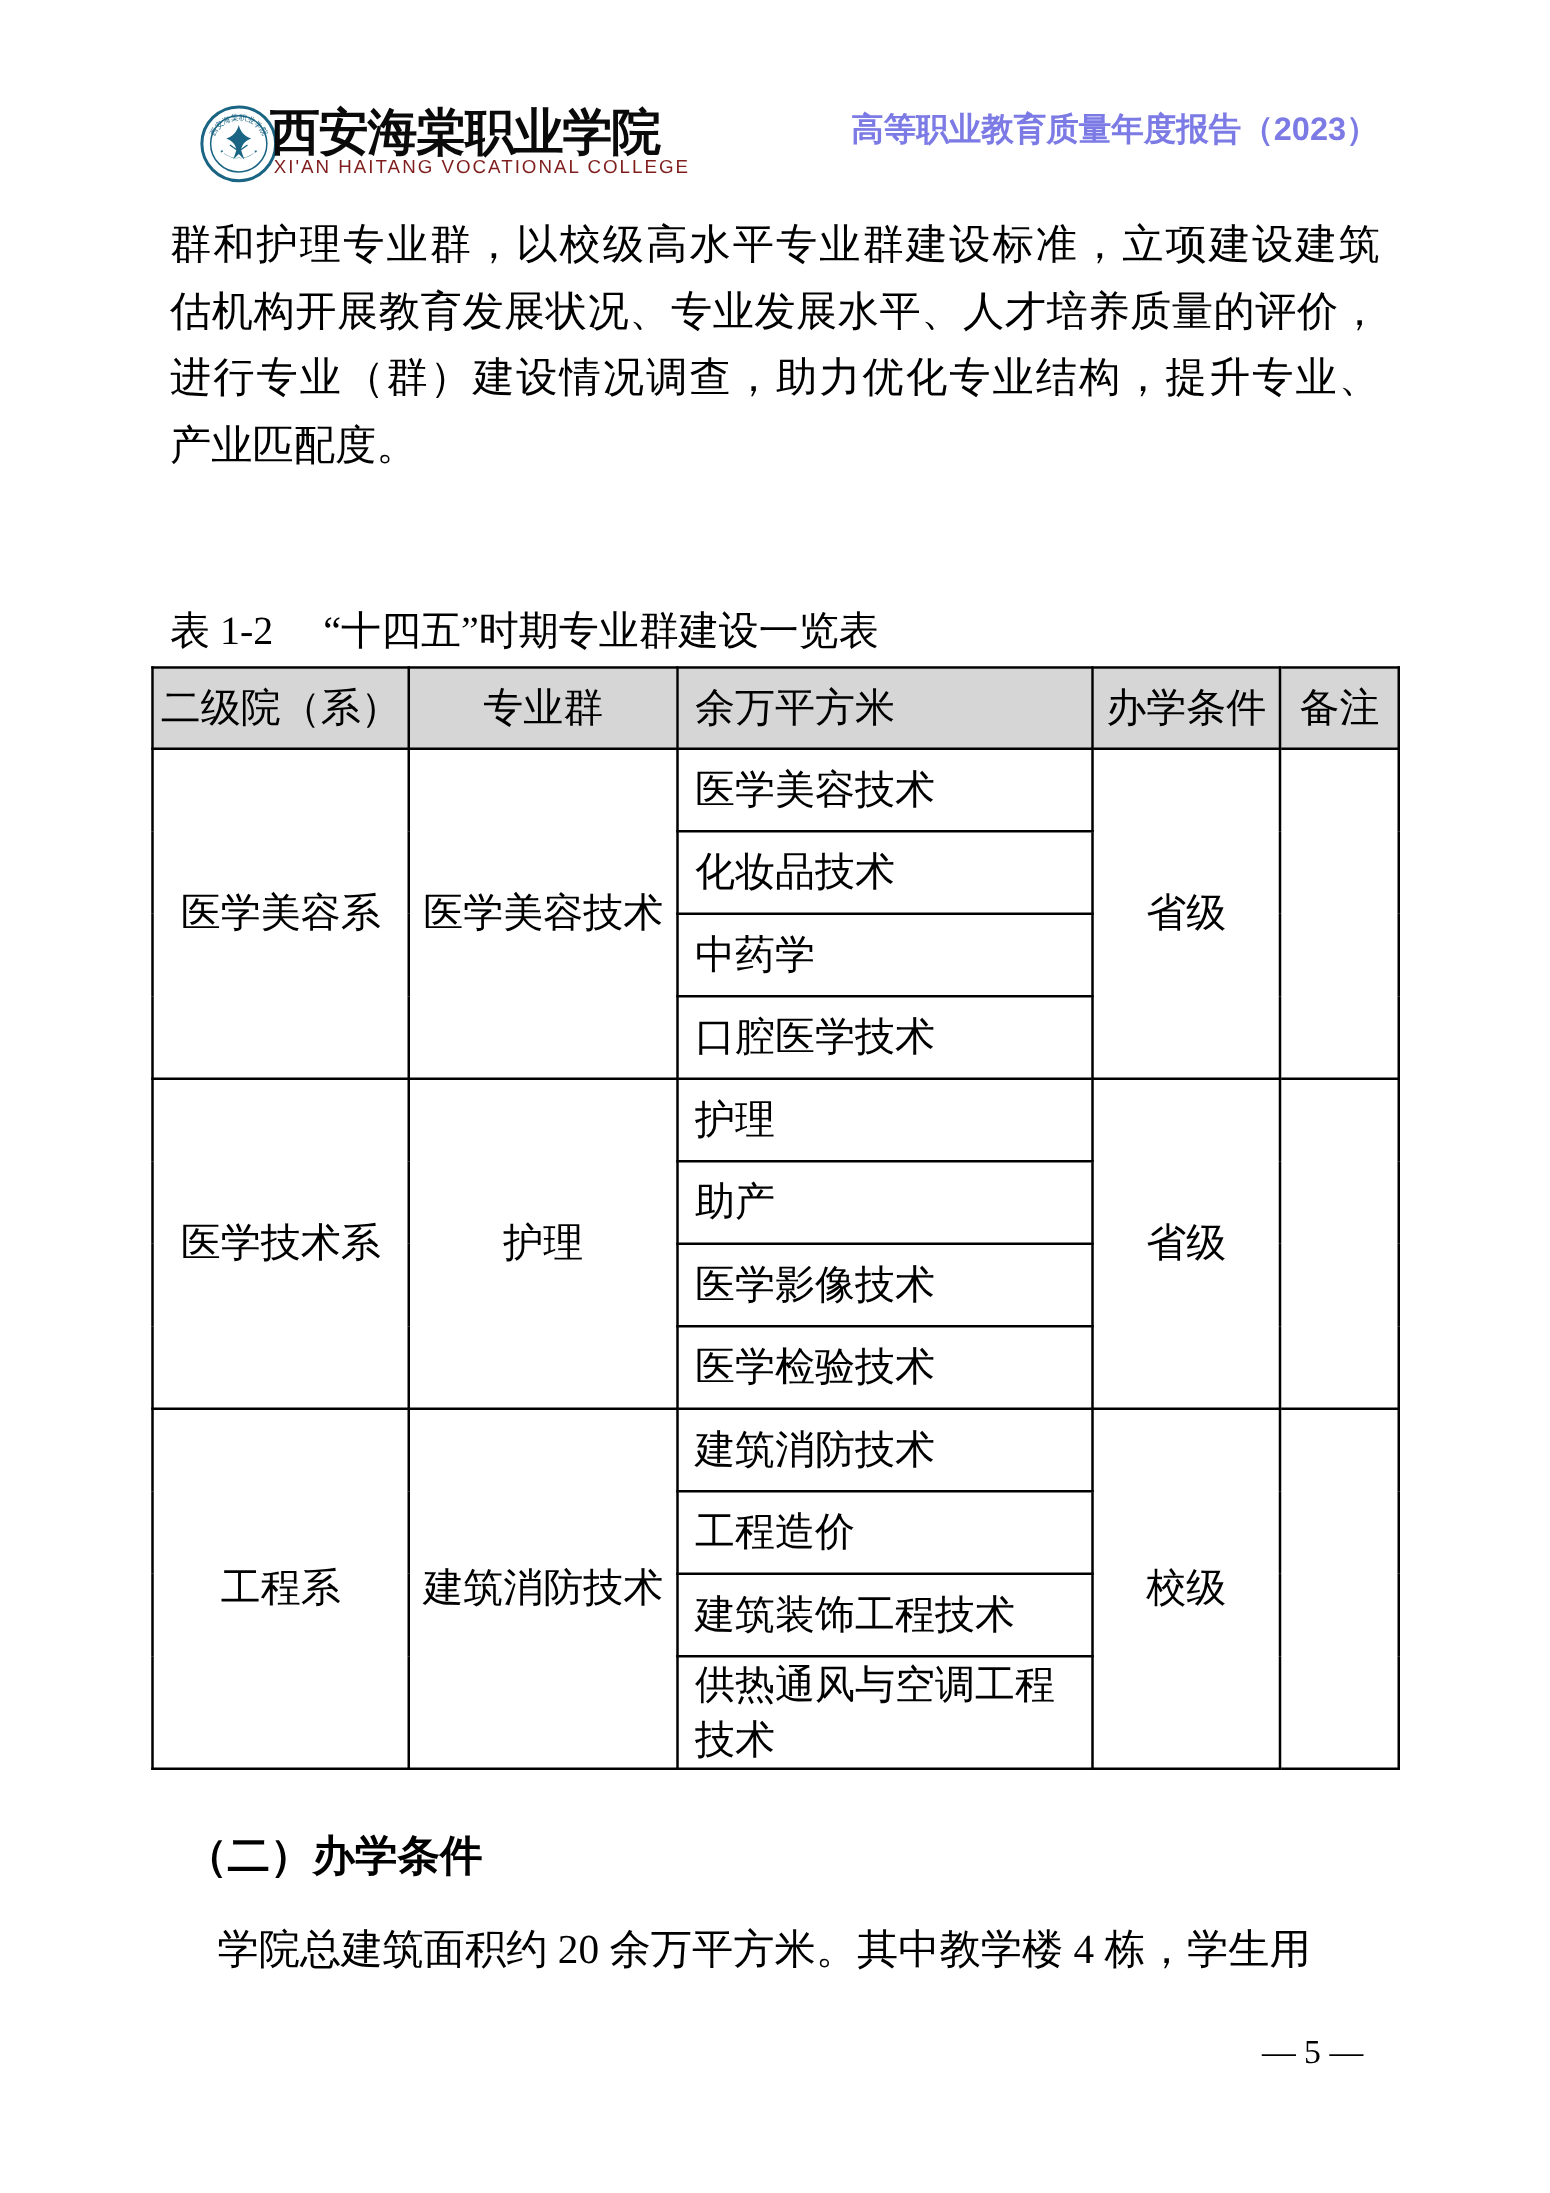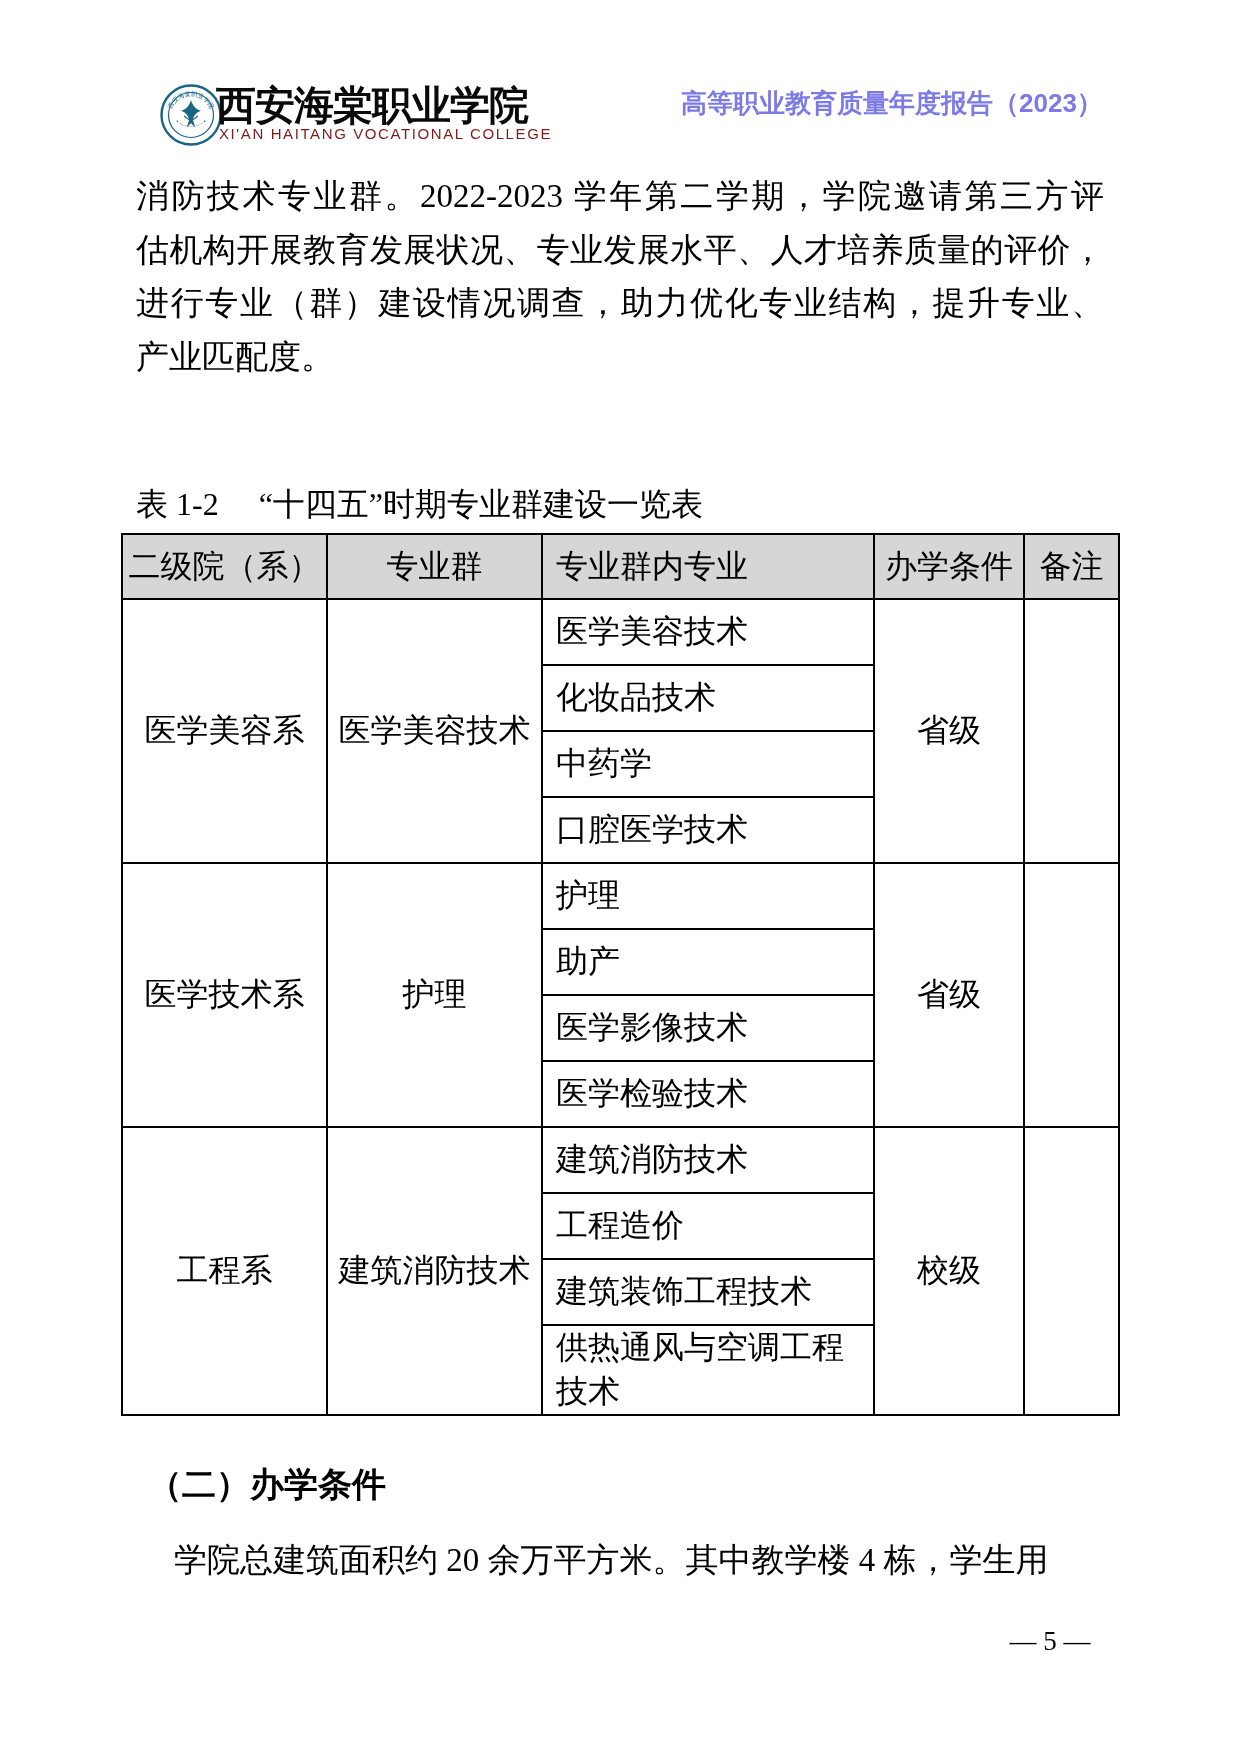--- a/index.html
+++ b/index.html
@@ -99,41 +99,41 @@
     </text>
     <path d="M32 17 C30.5 23 26.5 26.5 22 27.8 C27 29.6 29.3 32.8 30.2 36.8 L27.6 44.5 L32 40.2 L36.4 44.5 L33.8 36.8 C34.7 32.8 37 29.6 42 27.8 C37.5 26.5 33.5 23 32 17 Z" fill="#1A6583"></path>
     <path d="M25 33 L32 38 L39 33" fill="none" stroke="#1A6583" stroke-width="1.1"></path>
   </svg>
 
   <div class="brand-cn">西安海棠职业学院</div>
   <div class="brand-en">XI'AN HAITANG VOCATIONAL COLLEGE</div>
   <div class="report-title">高等职业教育质量年度报告（2023）</div>
 
   <div class="p1">
-    <div class="tline">消防技术专业群。2022-2023 学年第二学期，学院邀请第三方评</div>
+    <div class="tline">群和护理专业群，以校级高水平专业群建设标准，立项建设建筑</div>
     <div class="tline">估机构开展教育发展状况、专业发展水平、人才培养质量的评价，</div>
     <div class="tline">进行专业（群）建设情况调查，助力优化专业结构，提升专业、</div>
     <div class="tline last">产业匹配度。</div>
   </div>
 
   <div class="caption">表 1-2　 “十四五”时期专业群建设一览表</div>
 
   <table class="cluster-table">
     <colgroup>
       <col style="width:205px">
       <col style="width:215px">
       <col style="width:332px">
       <col style="width:150px">
       <col style="width:95px">
     </colgroup>
     <thead>
       <tr>
         <th class="c-center">二级院（系）</th>
         <th class="c-center">专业群</th>
-        <th class="h-major">专业群内专业</th>
+        <th class="h-major">余万平方米</th>
         <th class="c-center">办学条件</th>
         <th class="c-center">备注</th>
       </tr>
     </thead>
     <tbody>
 
       <tr>
         <td class="c-center" rowspan="4">医学美容系</td>
         <td class="c-center" rowspan="4">医学美容技术</td>
         <td class="c-major">医学美容技术</td>

